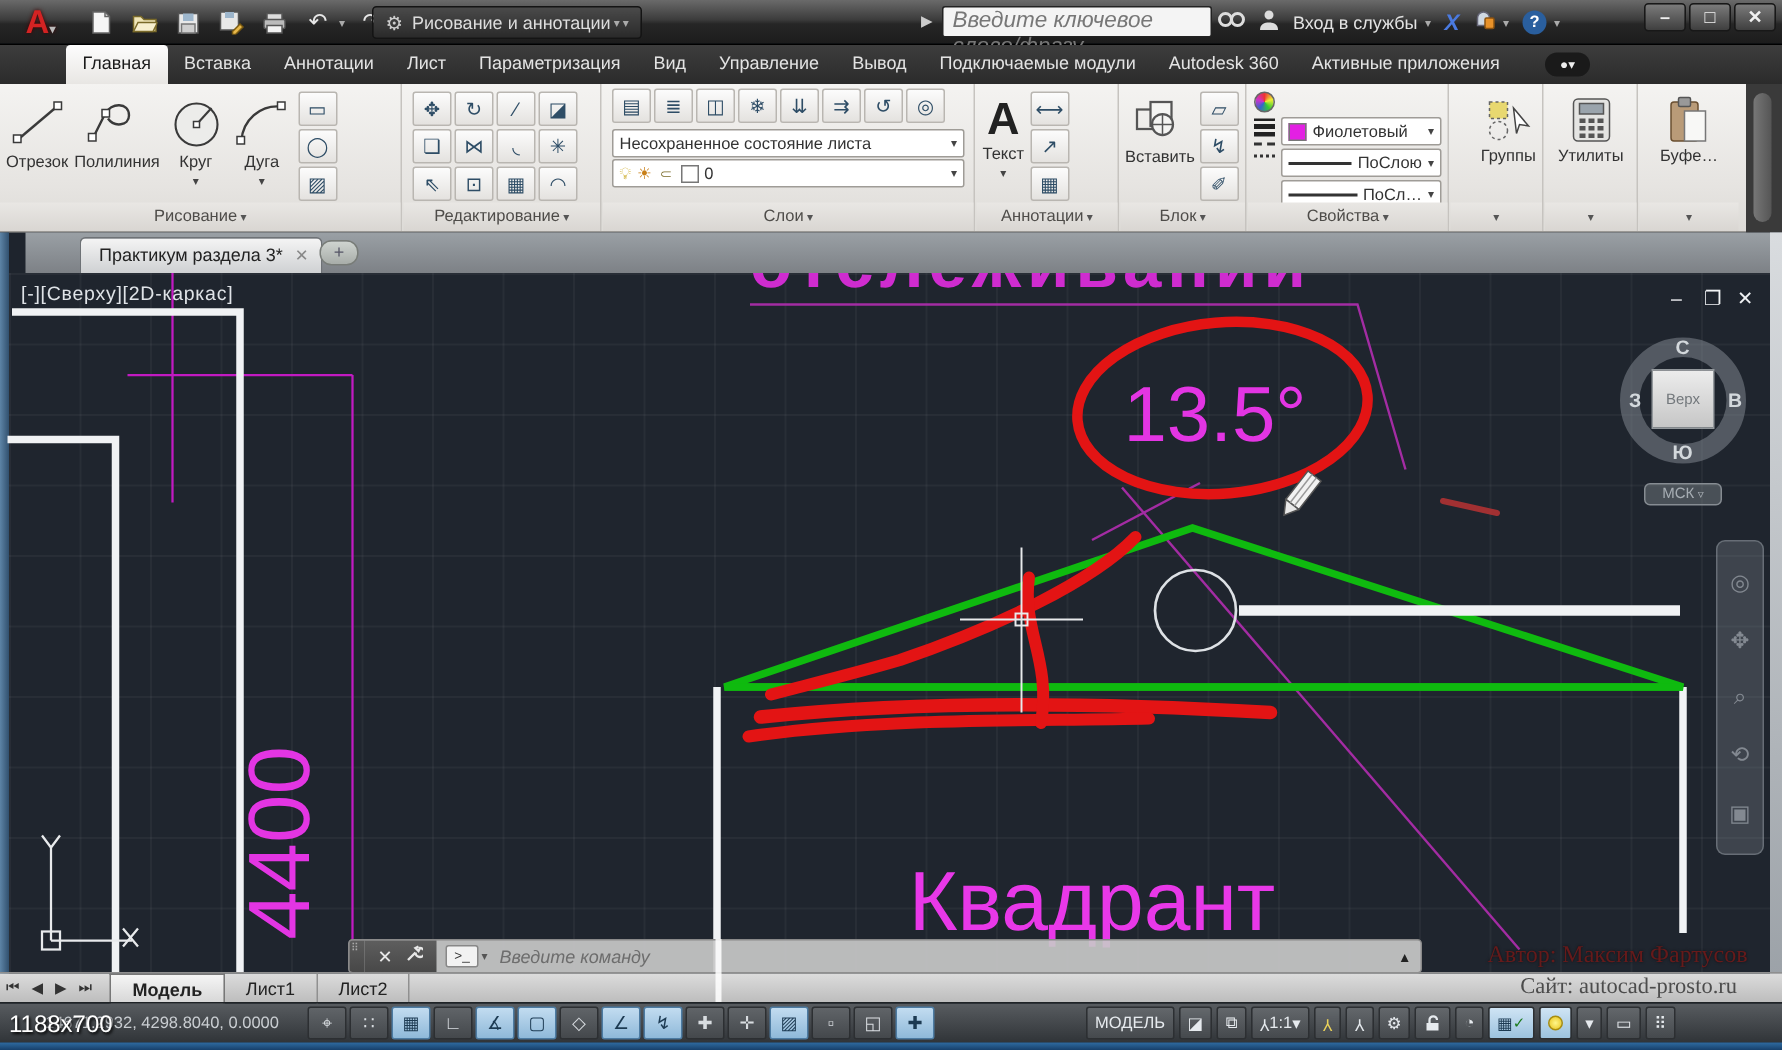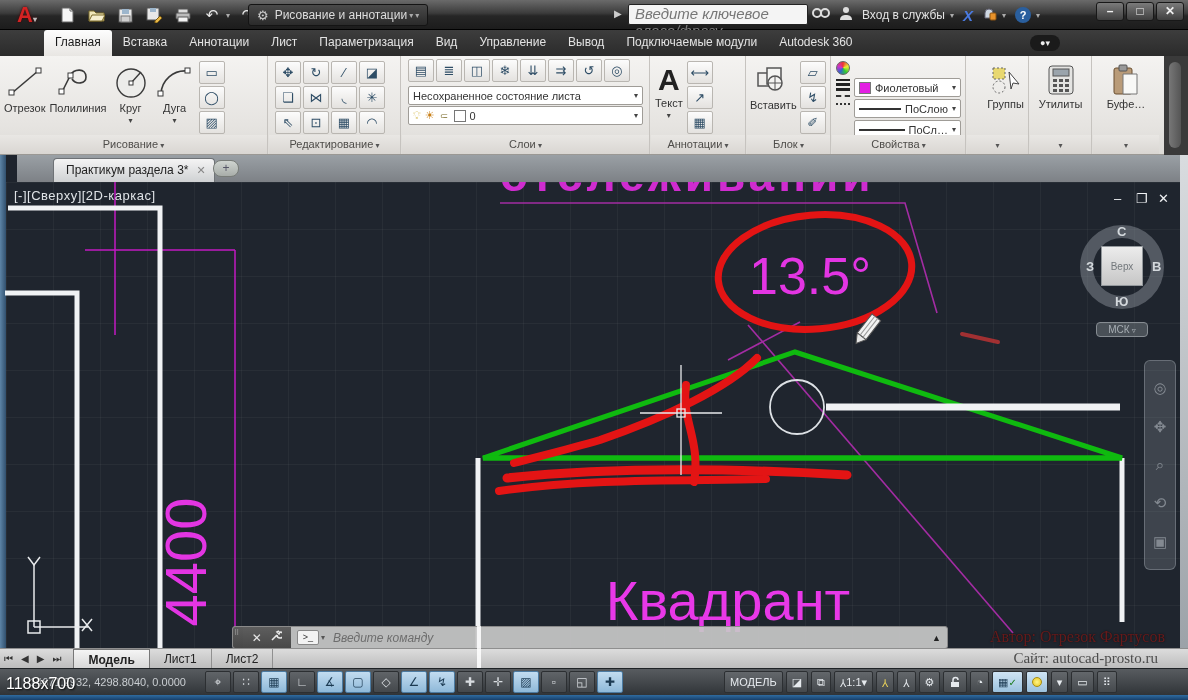--- a/index.html
+++ b/index.html
@@ -234,20 +234,21 @@
         <span class="rtab on">Главная</span>
         <span class="rtab">Вставка</span>
         <span class="rtab">Аннотации</span>
         <span class="rtab">Лист</span>
         <span class="rtab">Параметризация</span>
         <span class="rtab">Вид</span>
         <span class="rtab">Управление</span>
         <span class="rtab">Вывод</span>
         <span class="rtab">Подключаемые модули</span>
         <span class="rtab">Autodesk 360</span>
+        <span class="rtab">Активные приложения</span>
       </div>
     <div class="abs" id="ribbon-opts">●▾</div>
   </div>
 
   <div class="abs" id="ribbon">
 
     <div class="panel" style="left:0;width:268px;">
       <div style="display:flex;gap:4px;padding:2px 4px;">
         <div class="bigtool">
           <svg width="40" height="36">
@@ -553,21 +554,21 @@
   <svg class="abs" style="left:20px;top:555px;" width="80" height="90">
     <g stroke="#e8eaec" stroke-width="1.5" fill="none">
       <line x1="14" y1="10" x2="14" y2="72"></line>
       <line x1="14" y1="72" x2="68" y2="72"></line>
       <path d="M8 2 L14 10 L20 2"></path>
       <path d="M62 64 L72 76 M72 64 L62 76"></path>
       <rect x="8" y="66" width="12" height="12"></rect>
     </g>
   </svg>
 
-  <div class="abs" id="author-line">Автор: Отрезок Фартусов</div>
+  <div class="abs" id="author-line">Автор: Максим Фартусов</div>
 
   <div class="abs" id="layoutbar">
     <span class="lnav">⏮</span>
     <span class="lnav">◀</span>
     <span class="lnav">▶</span>
     <span class="lnav">⏭</span>
     <span id="ltabs">
         <span class="ltab on">Модель</span>
         <span class="ltab">Лист1</span>
         <span class="ltab">Лист2</span>

